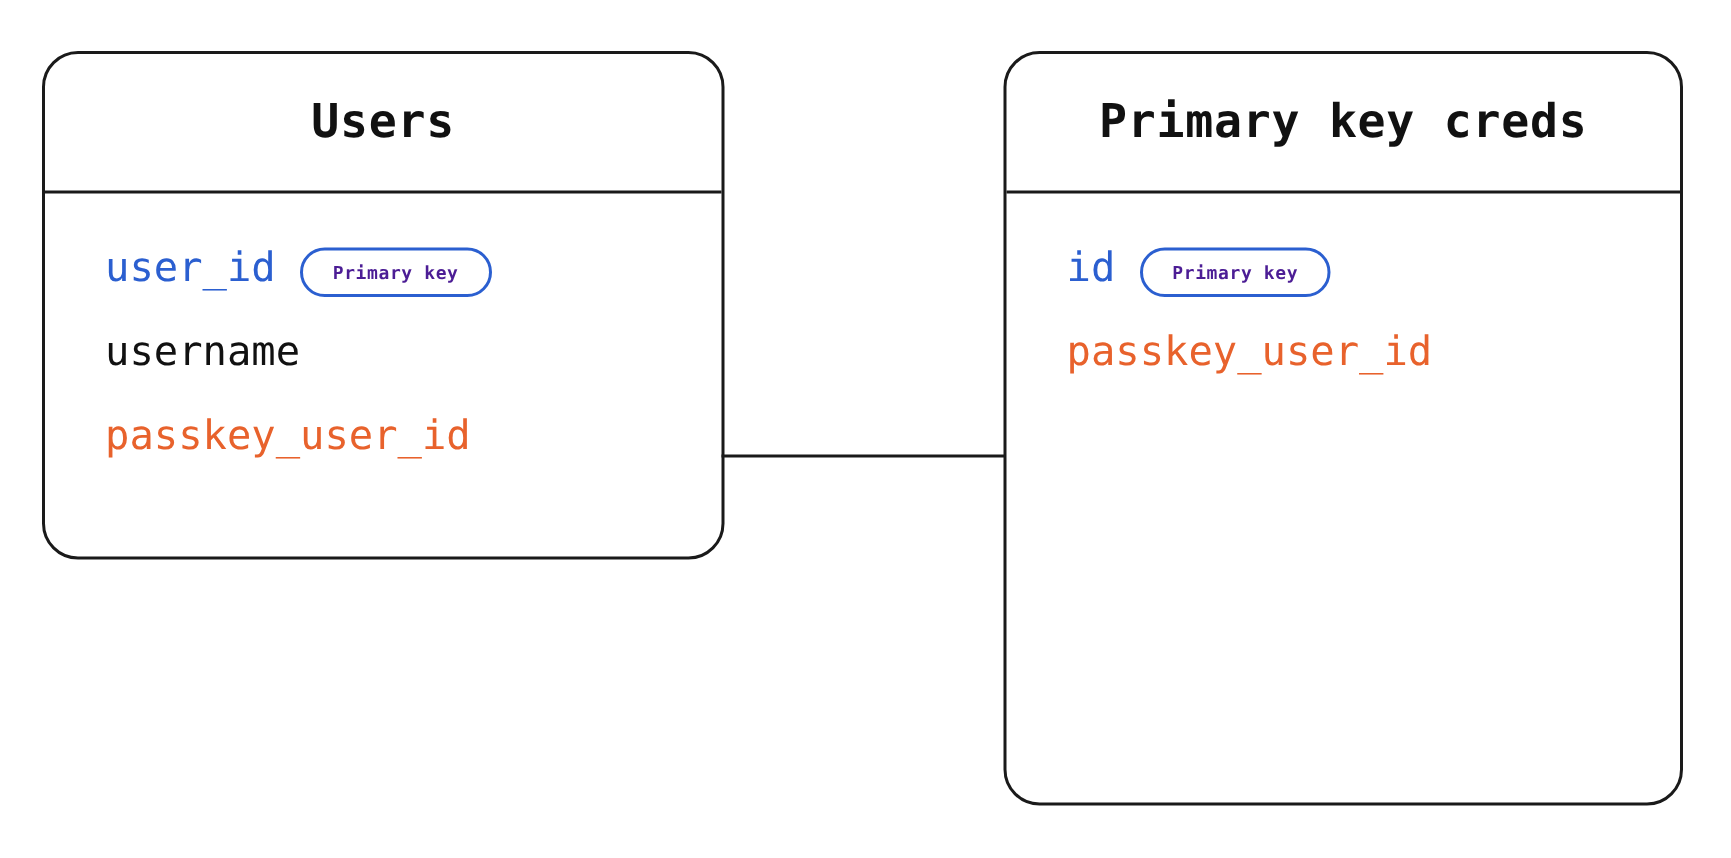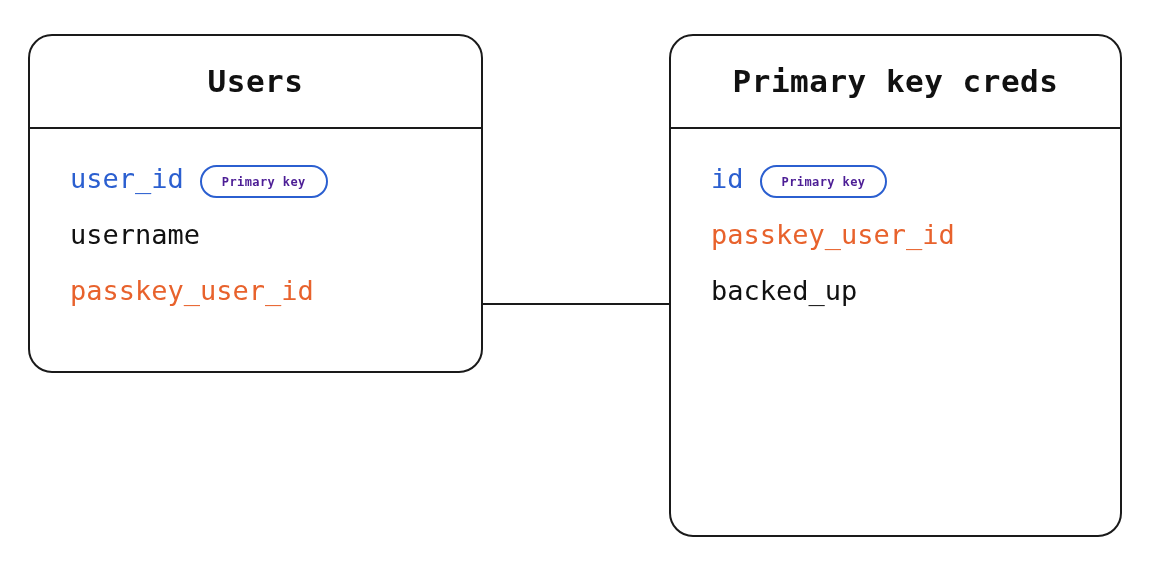--- a/index.html
+++ b/index.html
@@ -164,22 +164,19 @@
         <span class="pk-badge">
           <span class="pk-badge-label">Primary key</span>
         </span>
       </div>
 
 
       <div class="field-row">
         <span class="field-name accent-orange">passkey_user_id</span>
       </div>
 
-      <div class="field-row">
-        <span class="field-name accent-plain">backed_up</span>
-      </div>
 
 
 
     </div>
   </div>
 
 </div>
 
 </body></html>

